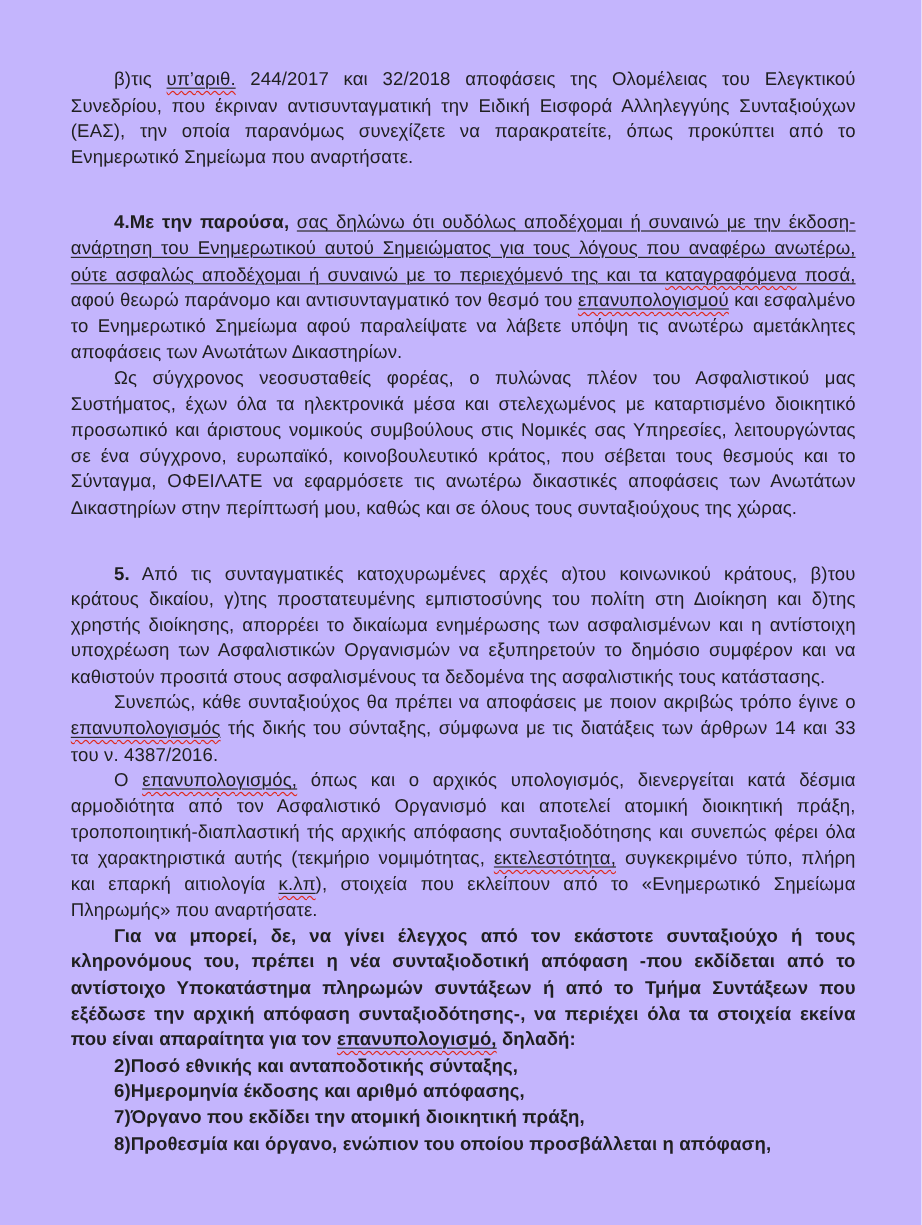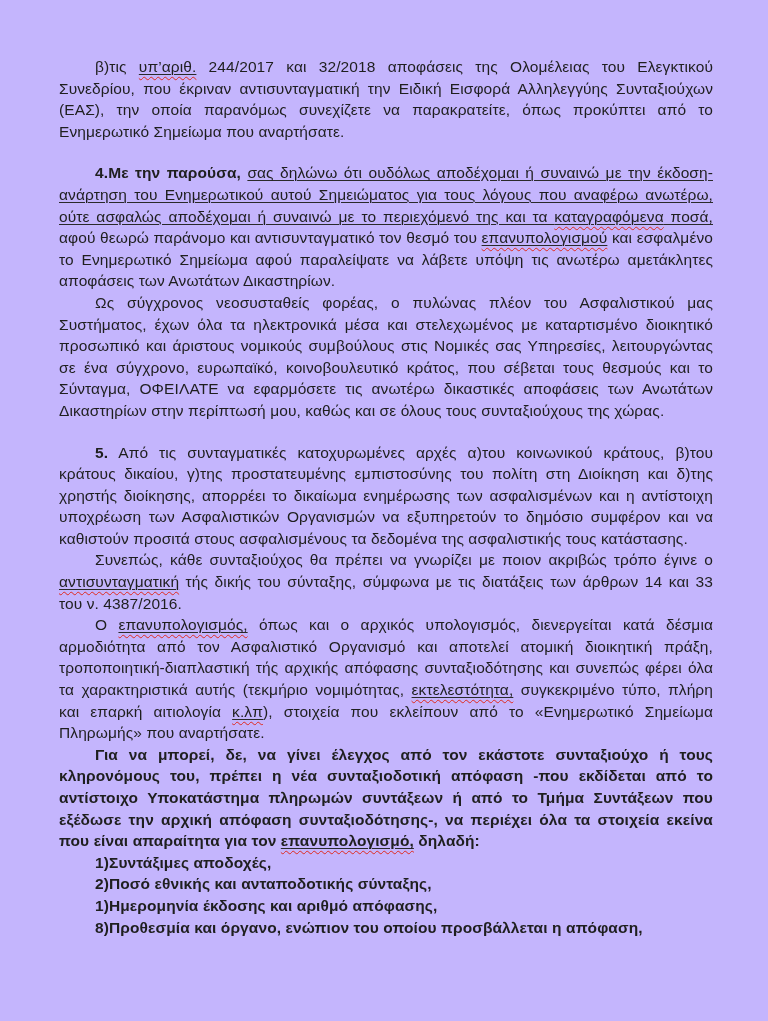--- a/index.html
+++ b/index.html
@@ -20,21 +20,21 @@
     padding: 56px 55px 0 59px;
     font-size: 15.5px;
     line-height: 21.6px;
     letter-spacing: 0.1px;
   }
   p.para {
     margin: 0;
     text-align: justify;
     text-indent: 36px;
   }
-  p.para.space-before { margin-top: 20px; }
+  p.para.space-before { margin-top: 33px; }
   p.para.list-line { text-align: left; }
   .b { font-weight: 700; }
   .u {
     text-decoration: underline;
     text-decoration-thickness: 1.3px;
     text-underline-offset: 2px;
     text-decoration-color: #2a2a2a;
   }
   .sq {
     text-decoration: underline wavy #e02a1e;
@@ -44,21 +44,21 @@
 </style>
 </head>
 <body>
 
 <div class="page">
   <div class="doc" id="doc">
       <p class="para"><span>β)τις </span><span class="u"><span class="sq">υπ’αριθ.</span></span><span> 244/2017 και 32/2018 αποφάσεις της Ολομέλειας του Ελεγκτικού Συνεδρίου, που έκριναν αντισυνταγματική την Ειδική Εισφορά Αλληλεγγύης Συνταξιούχων (ΕΑΣ), την οποία παρανόμως συνεχίζετε να παρακρατείτε, όπως προκύπτει από το Ενημερωτικό Σημείωμα που αναρτήσατε.</span></p>
       <p class="para space-before"><span class="b">4.Με την παρούσα, </span><span class="u">σας δηλώνω ότι ουδόλως αποδέχομαι ή συναινώ με την έκδοση-ανάρτηση του Ενημερωτικού αυτού Σημειώματος για τους λόγους που αναφέρω ανωτέρω, ούτε ασφαλώς αποδέχομαι ή συναινώ με το περιεχόμενό της και τα </span><span class="u"><span class="sq">καταγραφόμενα</span></span><span class="u"> ποσά,</span><span> αφού θεωρώ παράνομο και αντισυνταγματικό τον θεσμό του </span><span class="u"><span class="sq">επανυπολογισμού</span></span><span> και εσφαλμένο το Ενημερωτικό Σημείωμα αφού παραλείψατε να λάβετε υπόψη τις ανωτέρω αμετάκλητες αποφάσεις των Ανωτάτων Δικαστηρίων.</span></p>
       <p class="para"><span>Ως σύγχρονος νεοσυσταθείς φορέας, ο πυλώνας πλέον του Ασφαλιστικού μας Συστήματος, έχων όλα τα ηλεκτρονικά μέσα και στελεχωμένος με καταρτισμένο διοικητικό προσωπικό και άριστους νομικούς συμβούλους στις Νομικές σας Υπηρεσίες, λειτουργώντας σε ένα σύγχρονο, ευρωπαϊκό, κοινοβουλευτικό κράτος, που σέβεται τους θεσμούς και το Σύνταγμα, ΟΦΕΙΛΑΤΕ να εφαρμόσετε τις ανωτέρω δικαστικές αποφάσεις των Ανωτάτων Δικαστηρίων στην περίπτωσή μου, καθώς και σε όλους τους συνταξιούχους της χώρας.</span></p>
       <p class="para space-before"><span class="b">5.</span><span> Από τις συνταγματικές κατοχυρωμένες αρχές α)του κοινωνικού κράτους, β)του κράτους δικαίου, γ)της προστατευμένης εμπιστοσύνης του πολίτη στη Διοίκηση και δ)της χρηστής διοίκησης, απορρέει το δικαίωμα ενημέρωσης των ασφαλισμένων και η αντίστοιχη υποχρέωση των Ασφαλιστικών Οργανισμών να εξυπηρετούν το δημόσιο συμφέρον και να καθιστούν προσιτά στους ασφαλισμένους τα δεδομένα της ασφαλιστικής τους κατάστασης.</span></p>
-      <p class="para"><span>Συνεπώς, κάθε συνταξιούχος θα πρέπει να γνωρίζει με ποιον ακριβώς τρόπο έγινε ο </span><span class="u"><span class="sq">αντισυνταγματική</span></span><span> τής δικής του σύνταξης, σύμφωνα με τις διατάξεις των άρθρων 14 και 33 του ν. 4387/2016.</span></p>
+      <p class="para"><span>Συνεπώς, κάθε συνταξιούχος θα πρέπει να αποφάσεις με ποιον ακριβώς τρόπο έγινε ο </span><span class="u"><span class="sq">επανυπολογισμός</span></span><span> τής δικής του σύνταξης, σύμφωνα με τις διατάξεις των άρθρων 14 και 33 του ν. 4387/2016.</span></p>
       <p class="para"><span>Ο </span><span class="u"><span class="sq">επανυπολογισμός,</span></span><span> όπως και ο αρχικός υπολογισμός, διενεργείται κατά δέσμια αρμοδιότητα από τον Ασφαλιστικό Οργανισμό και αποτελεί ατομική διοικητική πράξη, τροποποιητική-διαπλαστική τής αρχικής απόφασης συνταξιοδότησης και συνεπώς φέρει όλα τα χαρακτηριστικά αυτής (τεκμήριο νομιμότητας, </span><span class="u"><span class="sq">εκτελεστότητα,</span></span><span> συγκεκριμένο τύπο, πλήρη και επαρκή αιτιολογία </span><span class="u"><span class="sq">κ.λπ</span></span><span>), στοιχεία που εκλείπουν από το «Ενημερωτικό Σημείωμα Πληρωμής» που αναρτήσατε.</span></p>
       <p class="para"><span class="b">Για να μπορεί, δε, να γίνει έλεγχος από τον εκάστοτε συνταξιούχο ή τους κληρονόμους του, πρέπει η νέα συνταξιοδοτική απόφαση -που εκδίδεται από το αντίστοιχο Υποκατάστημα πληρωμών συντάξεων ή από το Τμήμα Συντάξεων που εξέδωσε την αρχική απόφαση συνταξιοδότησης-, να περιέχει όλα τα στοιχεία εκείνα που είναι απαραίτητα για τον </span><span class="b u"><span class="sq">επανυπολογισμό,</span></span><span class="b"> δηλαδή:</span></p>
-      <p class="para list-line"><span class="b">1)Συντάξιμες αποδοχές,</span></p>
       <p class="para list-line"><span class="b">2)Ποσό εθνικής και ανταποδοτικής σύνταξης,</span></p>
-      <p class="para list-line"><span class="b">1)Ημερομηνία έκδοσης και αριθμό απόφασης,</span></p>
+      <p class="para list-line"><span class="b">6)Ημερομηνία έκδοσης και αριθμό απόφασης,</span></p>
+      <p class="para list-line"><span class="b">7)Όργανο που εκδίδει την ατομική διοικητική πράξη,</span></p>
       <p class="para list-line"><span class="b">8)Προθεσμία και όργανο, ενώπιον του οποίου προσβάλλεται η απόφαση,</span></p>
     </div>
 </div>
 
 </body></html>

